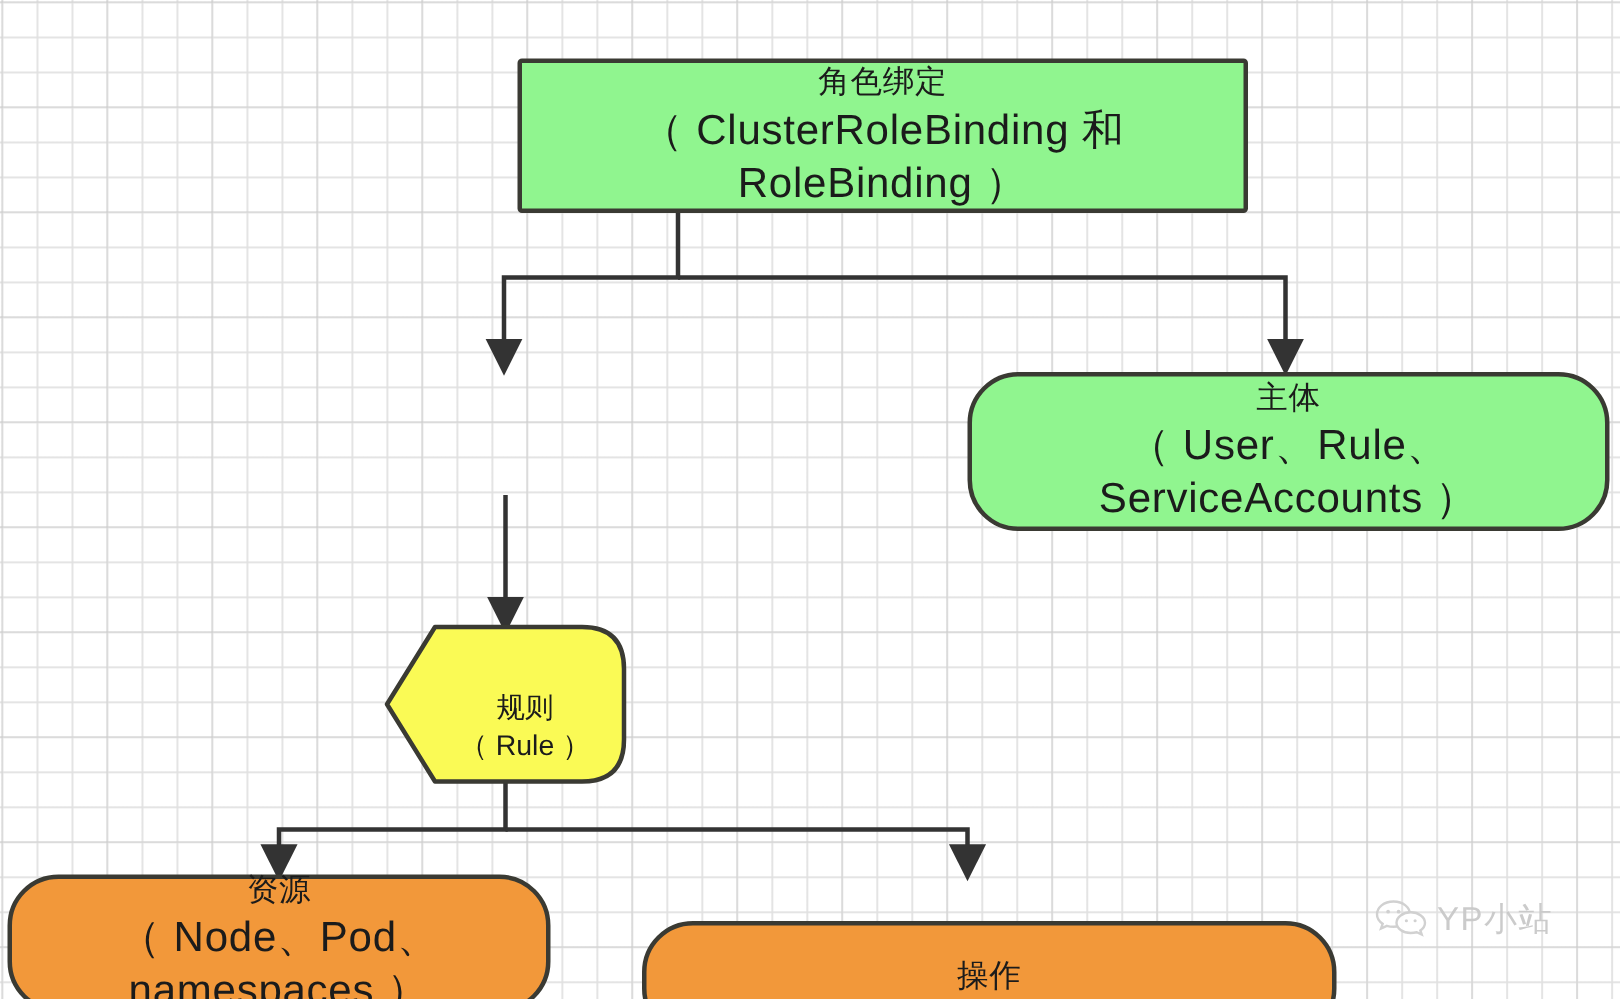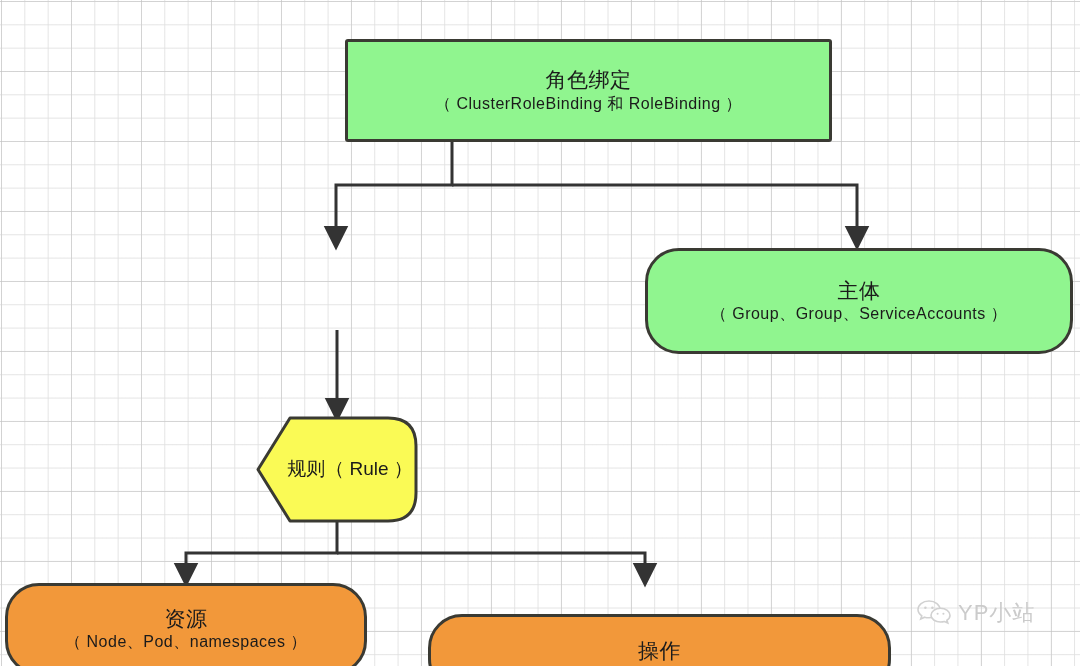--- a/index.html
+++ b/index.html
@@ -45,41 +45,41 @@
     color: #1b1b1b;
     text-align: center;
     line-height: 1.25;
     z-index: 2;
   }
   .node .l1 {
     font-size: 21px;
     letter-spacing: 0.5px;
   }
   .node .l2 {
-    font-size: 16px;
+    font-size: 28px;
     letter-spacing: 0.5px;
   }
   .green { background: #90F58F; }
   .orange { background: #F2983A; }
   .sharp { border-radius: 3px; margin-top: 20px; }
   .pill { border-radius: 34px; }
 
   
   .pentagon {
     position: absolute;
     z-index: 2;
   }
   .pentagon .shape-text {
     position: absolute;
     left: 0;
-    top: 0;
+    top: 16px;
     width: 100%;
     height: 100%;
     display: flex;
-    flex-direction: row;
+    flex-direction: column;
     align-items: center;
     justify-content: center;
     padding-left: 26px;
     box-sizing: border-box;
     color: #1b1b1b;
     text-align: center;
     line-height: 1.3;
     font-size: 19px;
   }
   .watermark {
@@ -128,21 +128,21 @@
   </svg>
 
   <div class="node green sharp" style="left:345px; top:19px; width:487px; height:103px;">
     <div class="l1">角色绑定</div>
     <div class="l2">（ ClusterRoleBinding 和 RoleBinding ）</div>
   </div>
 
 
   <div class="node green pill" style="left:645px; top:248px; width:428px; height:106px;">
     <div class="l1">主体</div>
-    <div class="l2">（ Group、Group、ServiceAccounts ）</div>
+    <div class="l2">（ User、Rule、ServiceAccounts ）</div>
   </div>
 
   <div class="pentagon" style="left:256px; top:416px; width:162px; height:107px;">
     <svg width="162" height="107" viewBox="0 0 162 107">
       <path d="M 34 2 L 132 2 Q 160 2 160 30 L 160 77 Q 160 105 132 105 L 34 105 L 2 53.5 Z" fill="#FAFA55" stroke="#3a3a33" stroke-width="3" stroke-linejoin="round"></path>
     </svg>
     <div class="shape-text">
       <div>规则</div>
       <div>（ Rule ）</div>
     </div>

